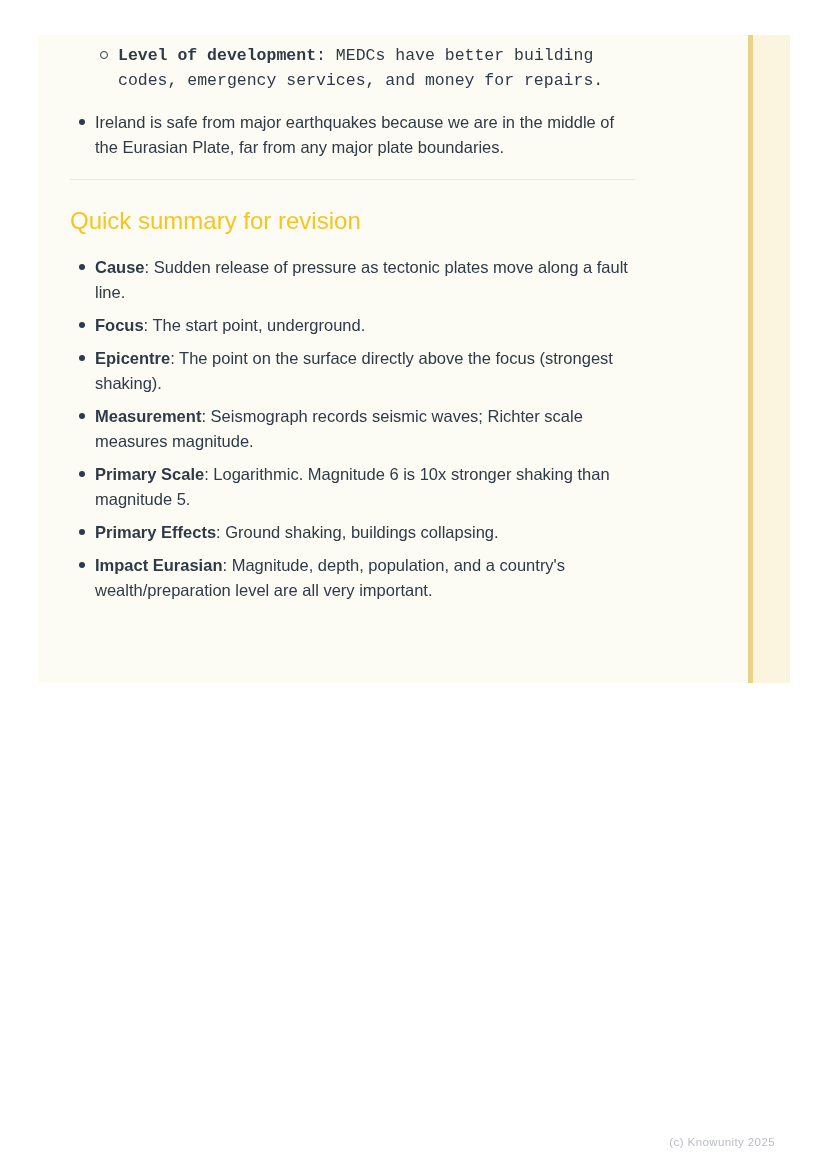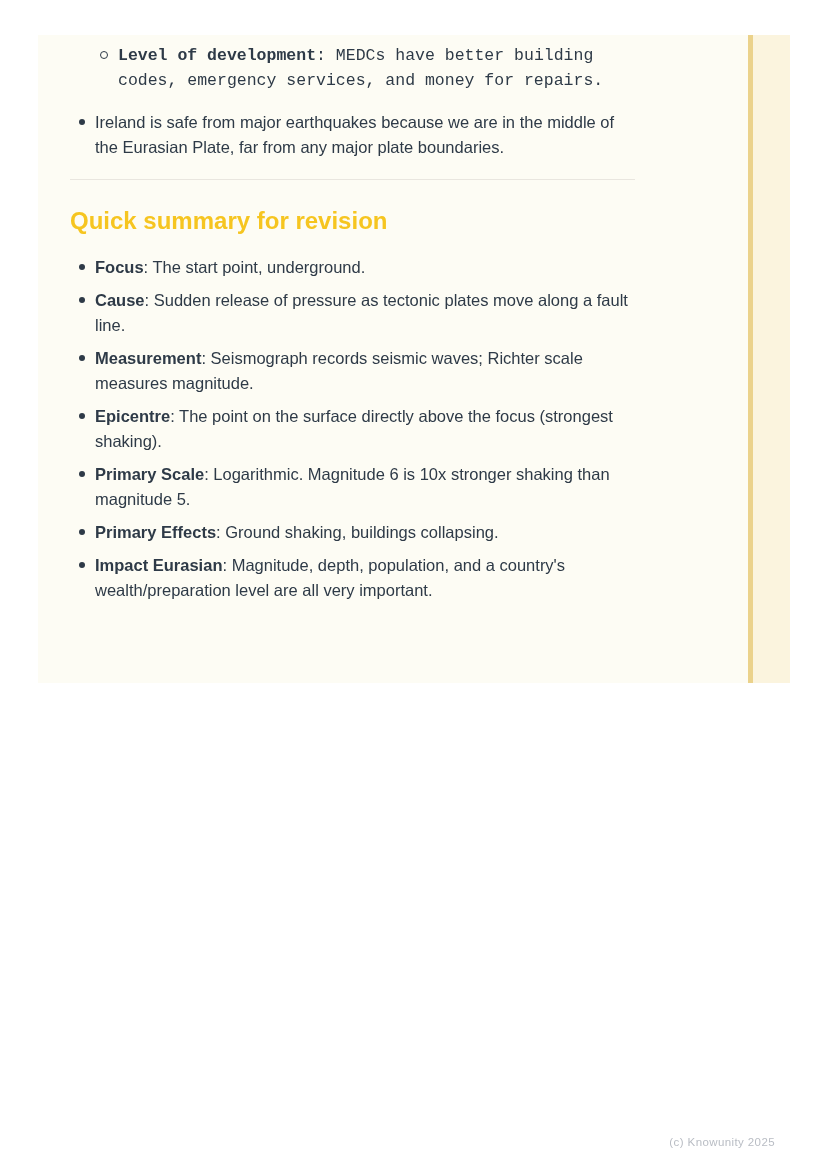--- a/index.html
+++ b/index.html
@@ -80,21 +80,21 @@
   .divider {
     border: none;
     height: 1px;
     background: #e9e6df;
     margin: 19px 0 0 0;
   }
   .section-heading {
     margin: 26px 0 0 0;
     font-size: 24px;
     line-height: 30px;
-    font-weight: 700;
+    font-weight: 400;
     color: #f6c520;
   }
   .summary-list {
     margin-top: 19px;
   }
   .summary-list .bullet-item {
     margin-bottom: 8px;
   }
   .term {
     font-weight: 700;
@@ -132,36 +132,36 @@
       </div>
 
       <hr class="divider">
 
       <h2 class="section-heading">Quick summary for revision</h2>
 
       <div class="summary-list">
 
         <div class="bullet-item">
           <span class="bullet-marker"></span>
+          <span class="term">Cause</span><span>: Sudden release of pressure as tectonic plates move along a fault line.</span>
+        </div>
+
+        <div class="bullet-item">
+          <span class="bullet-marker"></span>
           <span class="term">Focus</span><span>: The start point, underground.</span>
         </div>
 
         <div class="bullet-item">
           <span class="bullet-marker"></span>
-          <span class="term">Cause</span><span>: Sudden release of pressure as tectonic plates move along a fault line.</span>
+          <span class="term">Epicentre</span><span>: The point on the surface directly above the focus (strongest shaking).</span>
         </div>
 
         <div class="bullet-item">
           <span class="bullet-marker"></span>
           <span class="term">Measurement</span><span>: Seismograph records seismic waves; Richter scale measures magnitude.</span>
-        </div>
-
-        <div class="bullet-item">
-          <span class="bullet-marker"></span>
-          <span class="term">Epicentre</span><span>: The point on the surface directly above the focus (strongest shaking).</span>
         </div>
 
         <div class="bullet-item">
           <span class="bullet-marker"></span>
           <span class="term">Primary Scale</span><span>: Logarithmic. Magnitude 6 is 10x stronger shaking than magnitude 5.</span>
         </div>
 
         <div class="bullet-item">
           <span class="bullet-marker"></span>
           <span class="term">Primary Effects</span><span>: Ground shaking, buildings collapsing.</span>

